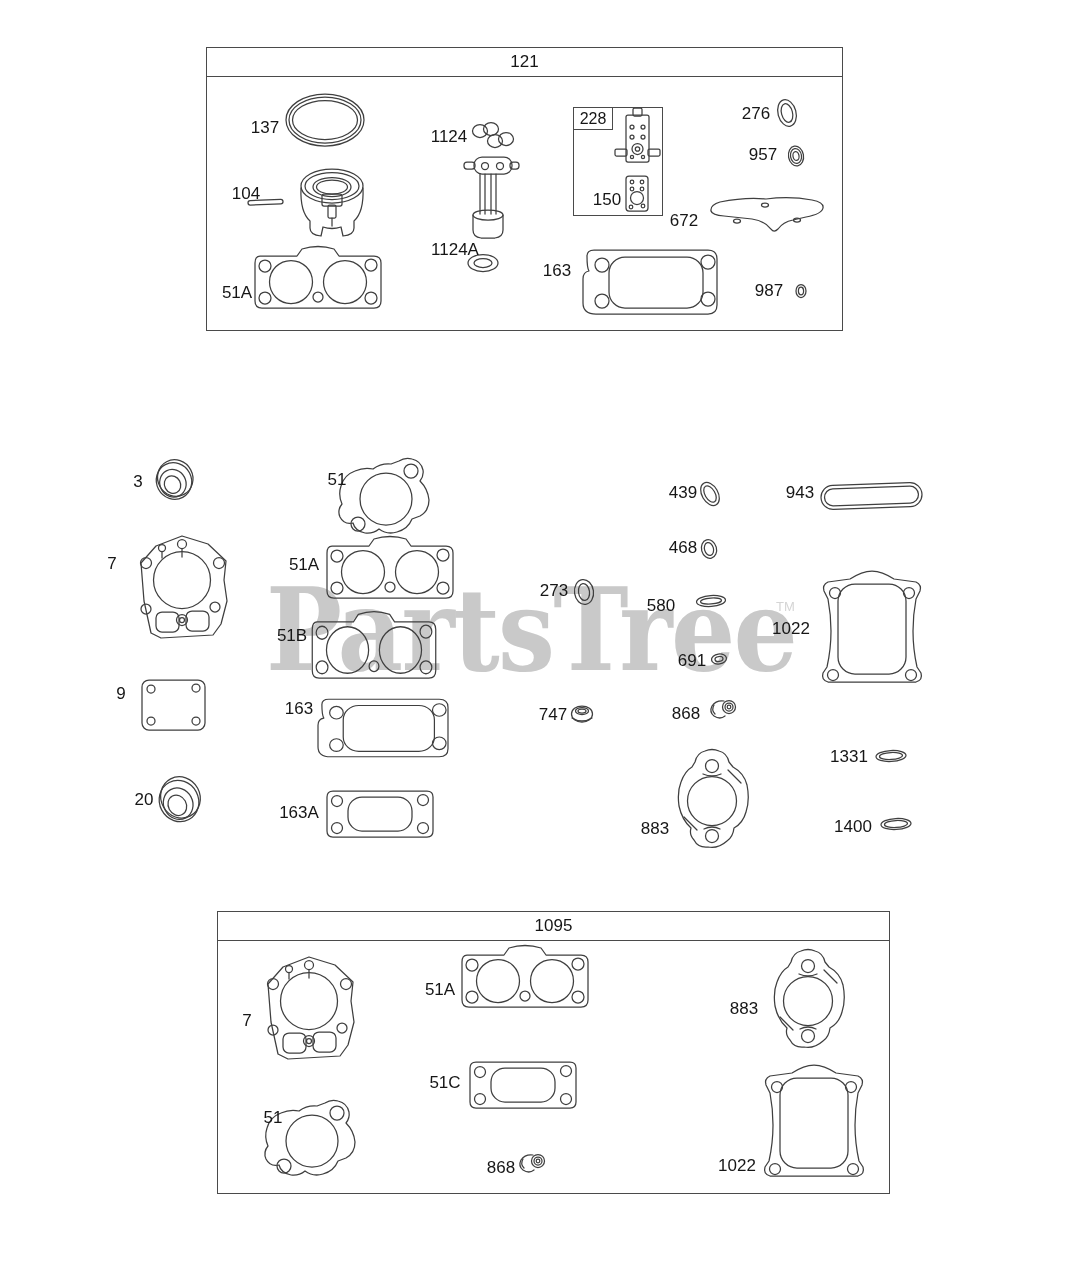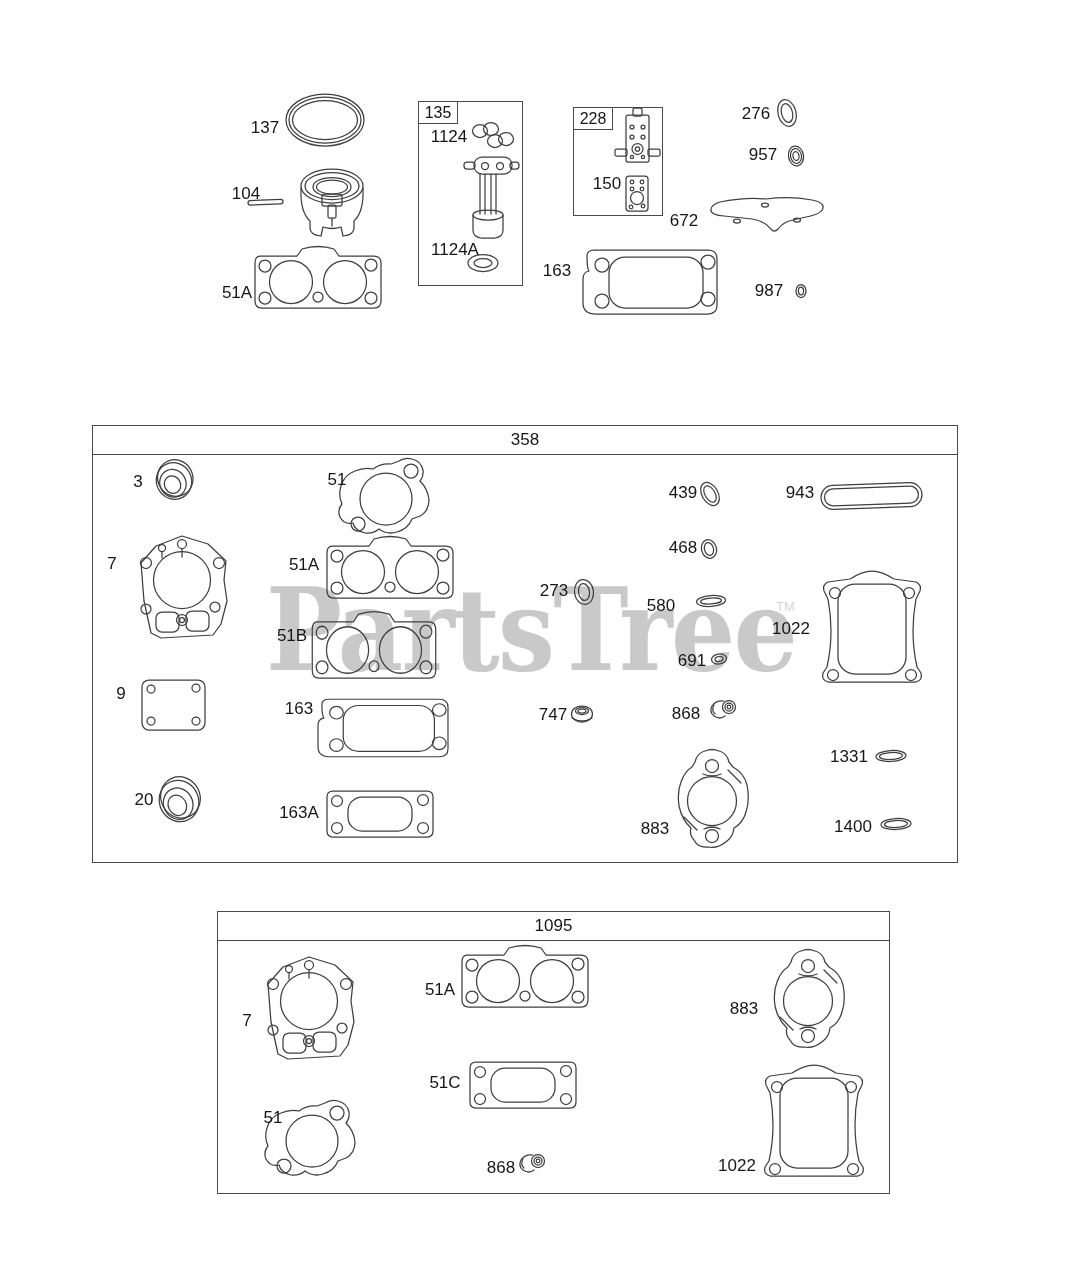--- a/index.html
+++ b/index.html
@@ -29,30 +29,27 @@
        white-space:nowrap;z-index:4;}
 </style>
 </head>
 <body>
 
 <div class="canvas">
 
   <div class="watermark">PartsTree</div>
   <div class="watermark-tm">TM</div>
 
-  <div class="gbox" style="left:92px;top:425px;width:864px;height:436px">
-    <div class="gbox-title">358</div>
+  <div class="gbox" style="left:206px;top:47px;width:635px;height:282px">
+    <div class="gbox-title">121</div>
   </div>
   <div class="gbox" style="left:217px;top:911px;width:671px;height:281px">
     <div class="gbox-title">1095</div>
   </div>
 
-  <div class="sbox" style="left:418px;top:101px;width:103px;height:183px">
-    <div class="sbox-label">135</div>
-  </div>
   <div class="sbox" style="left:573px;top:107px;width:88px;height:107px">
     <div class="sbox-label">228</div>
   </div>
 
   <svg class="art" width="1072" height="1280" viewBox="0 0 1072 1280">
     <defs>
       <g id="g7">
         <path d="M0,-52 L26,-44 L44,-27 L42,-8 L45,13 L39,36 L31,47 L-21,50 L-31,45 L-38,13 L-41,-25 L-26,-42 Z"></path>
         <circle cx="0" cy="-8" r="28.5"></circle>
         <circle cx="-36" cy="-25" r="5.5"></circle>
@@ -288,21 +285,21 @@
     <use href="#g868" transform="translate(531,1163)"></use>
     <use href="#g883" transform="translate(808,1000)"></use>
     <use href="#g1022" transform="translate(814,1123)"></use>
   </svg>
 
   <div class="lbl" style="left:265px;top:128px">137</div>
   <div class="lbl" style="left:246px;top:194px">104</div>
   <div class="lbl" style="left:237px;top:293px">51A</div>
   <div class="lbl" style="left:449px;top:137px">1124</div>
   <div class="lbl" style="left:455px;top:250px">1124A</div>
-  <div class="lbl" style="left:607px;top:184px">150</div>
+  <div class="lbl" style="left:607px;top:200px">150</div>
   <div class="lbl" style="left:557px;top:271px">163</div>
   <div class="lbl" style="left:756px;top:114px">276</div>
   <div class="lbl" style="left:763px;top:155px">957</div>
   <div class="lbl" style="left:684px;top:221px">672</div>
   <div class="lbl" style="left:769px;top:291px">987</div>
 
   <div class="lbl" style="left:138px;top:482px">3</div>
   <div class="lbl" style="left:337px;top:480px">51</div>
   <div class="lbl" style="left:112px;top:564px">7</div>
   <div class="lbl" style="left:304px;top:565px">51A</div>

